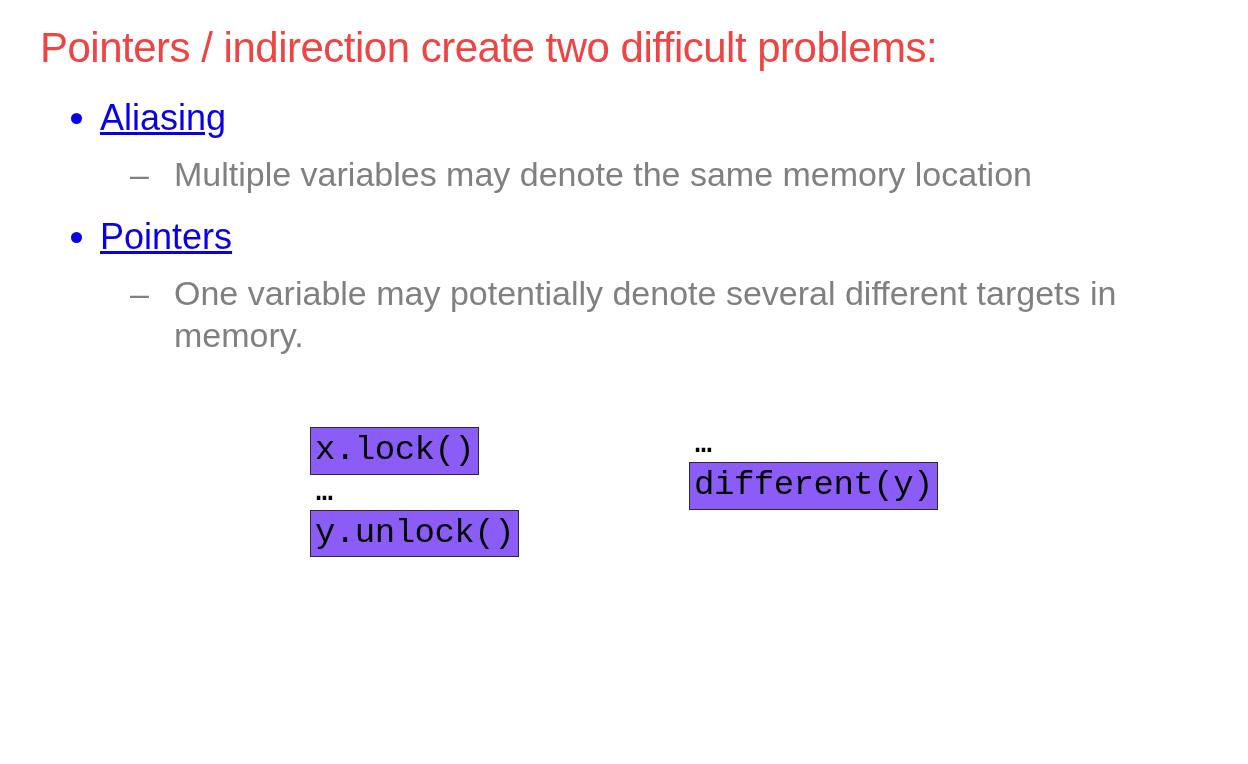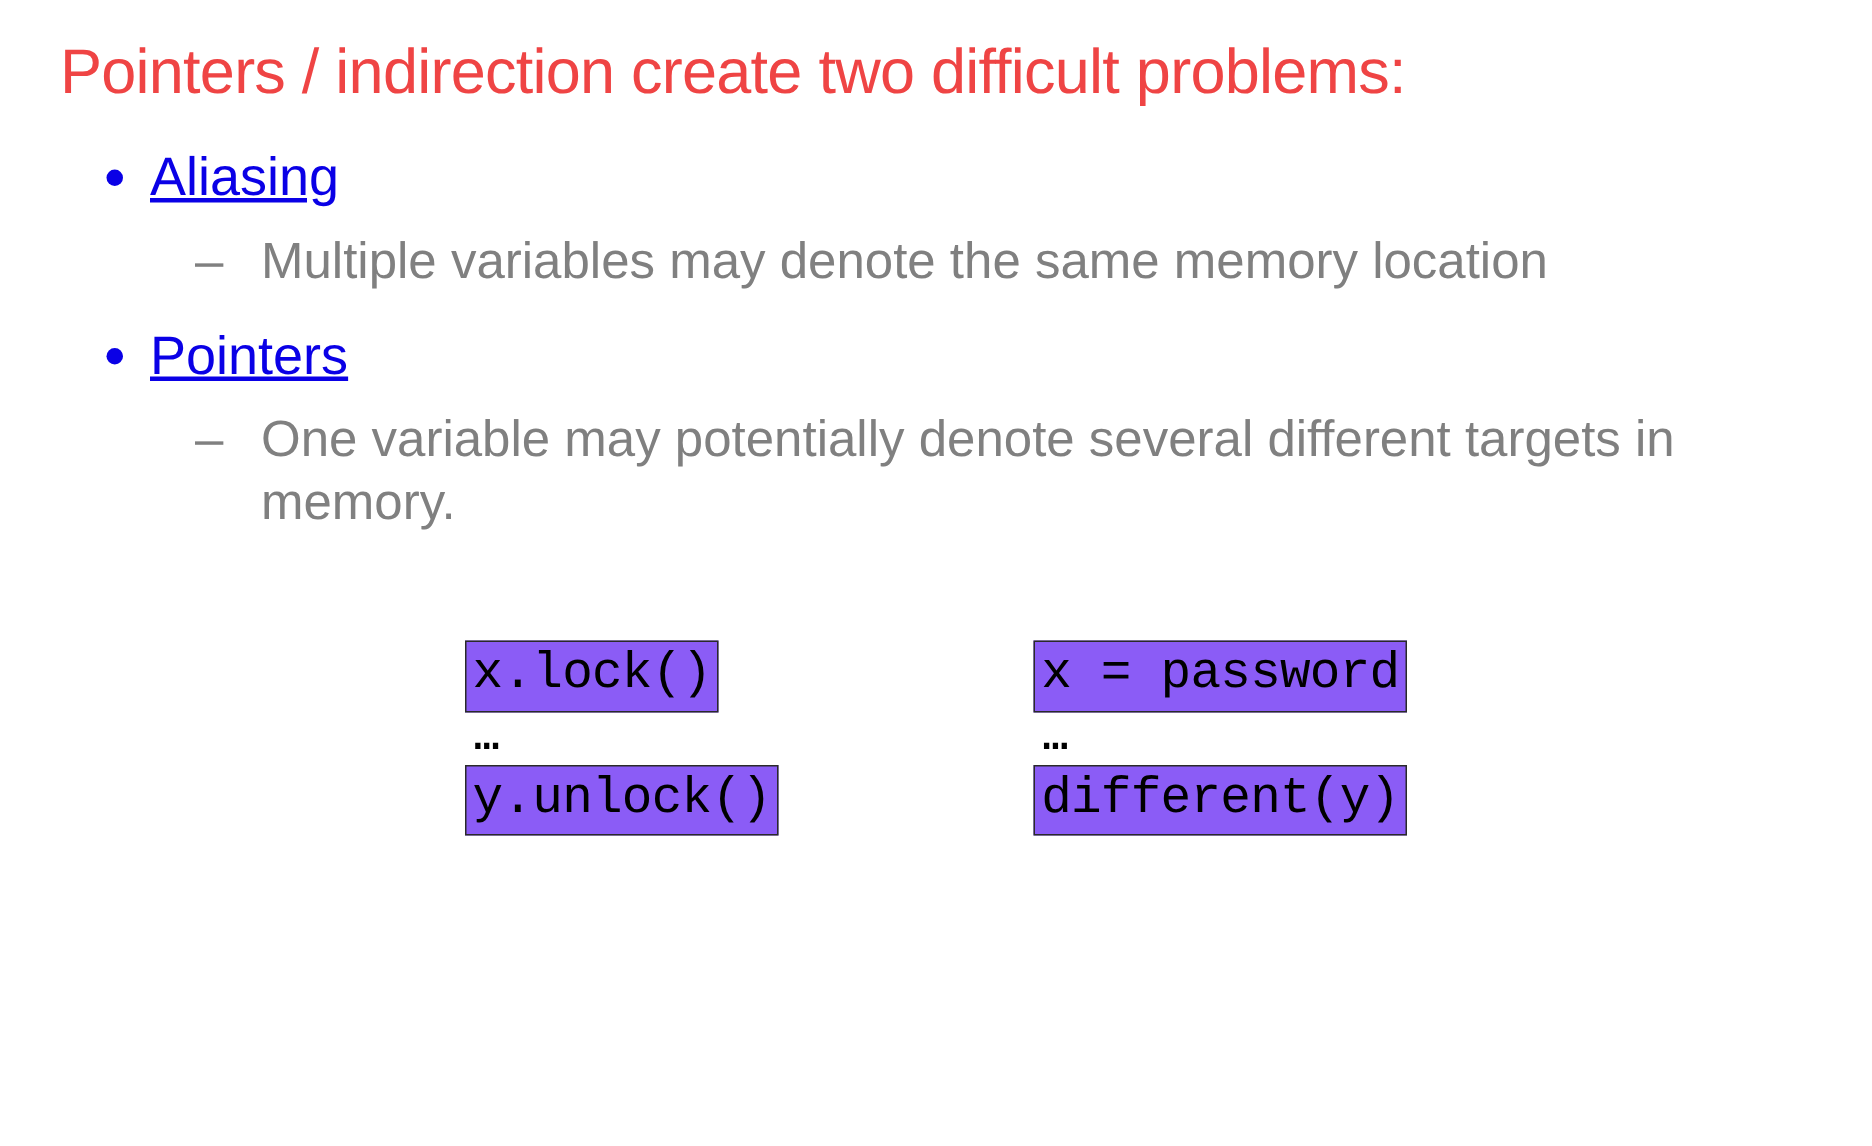--- a/index.html
+++ b/index.html
@@ -106,21 +106,18 @@
   <div class="codeblock">
     <div class="linewrap">
         <span class="line">x.lock()</span>
       </div>
     <div class="sep">…</div>
     <div class="linewrap">
         <span class="line">y.unlock()</span>
       </div>
   </div>
   <div class="codeblock">
-    <div class="linewrap">
-        <span class="line">x = password</span>
-      </div>
     <div class="sep">…</div>
     <div class="linewrap">
         <span class="line">different(y)</span>
       </div>
   </div>
 </div>
 
 </body></html>

